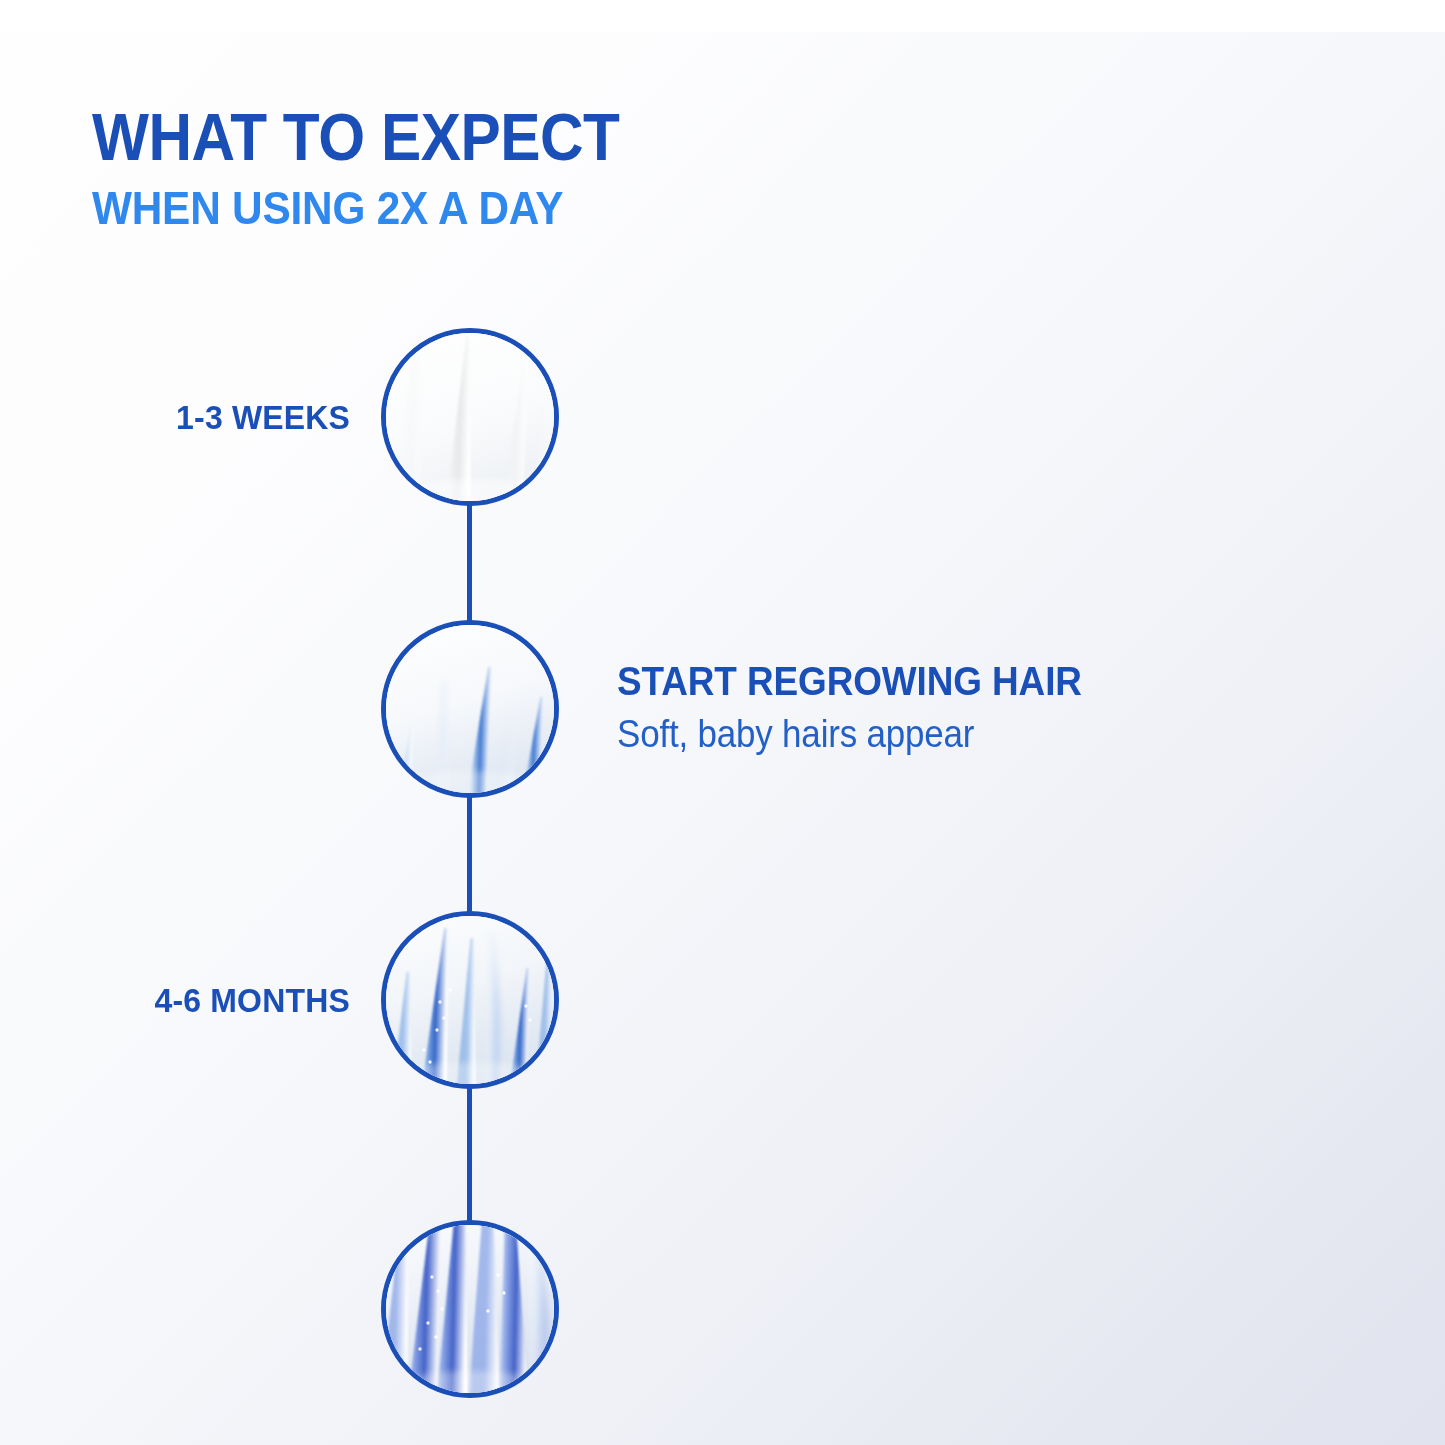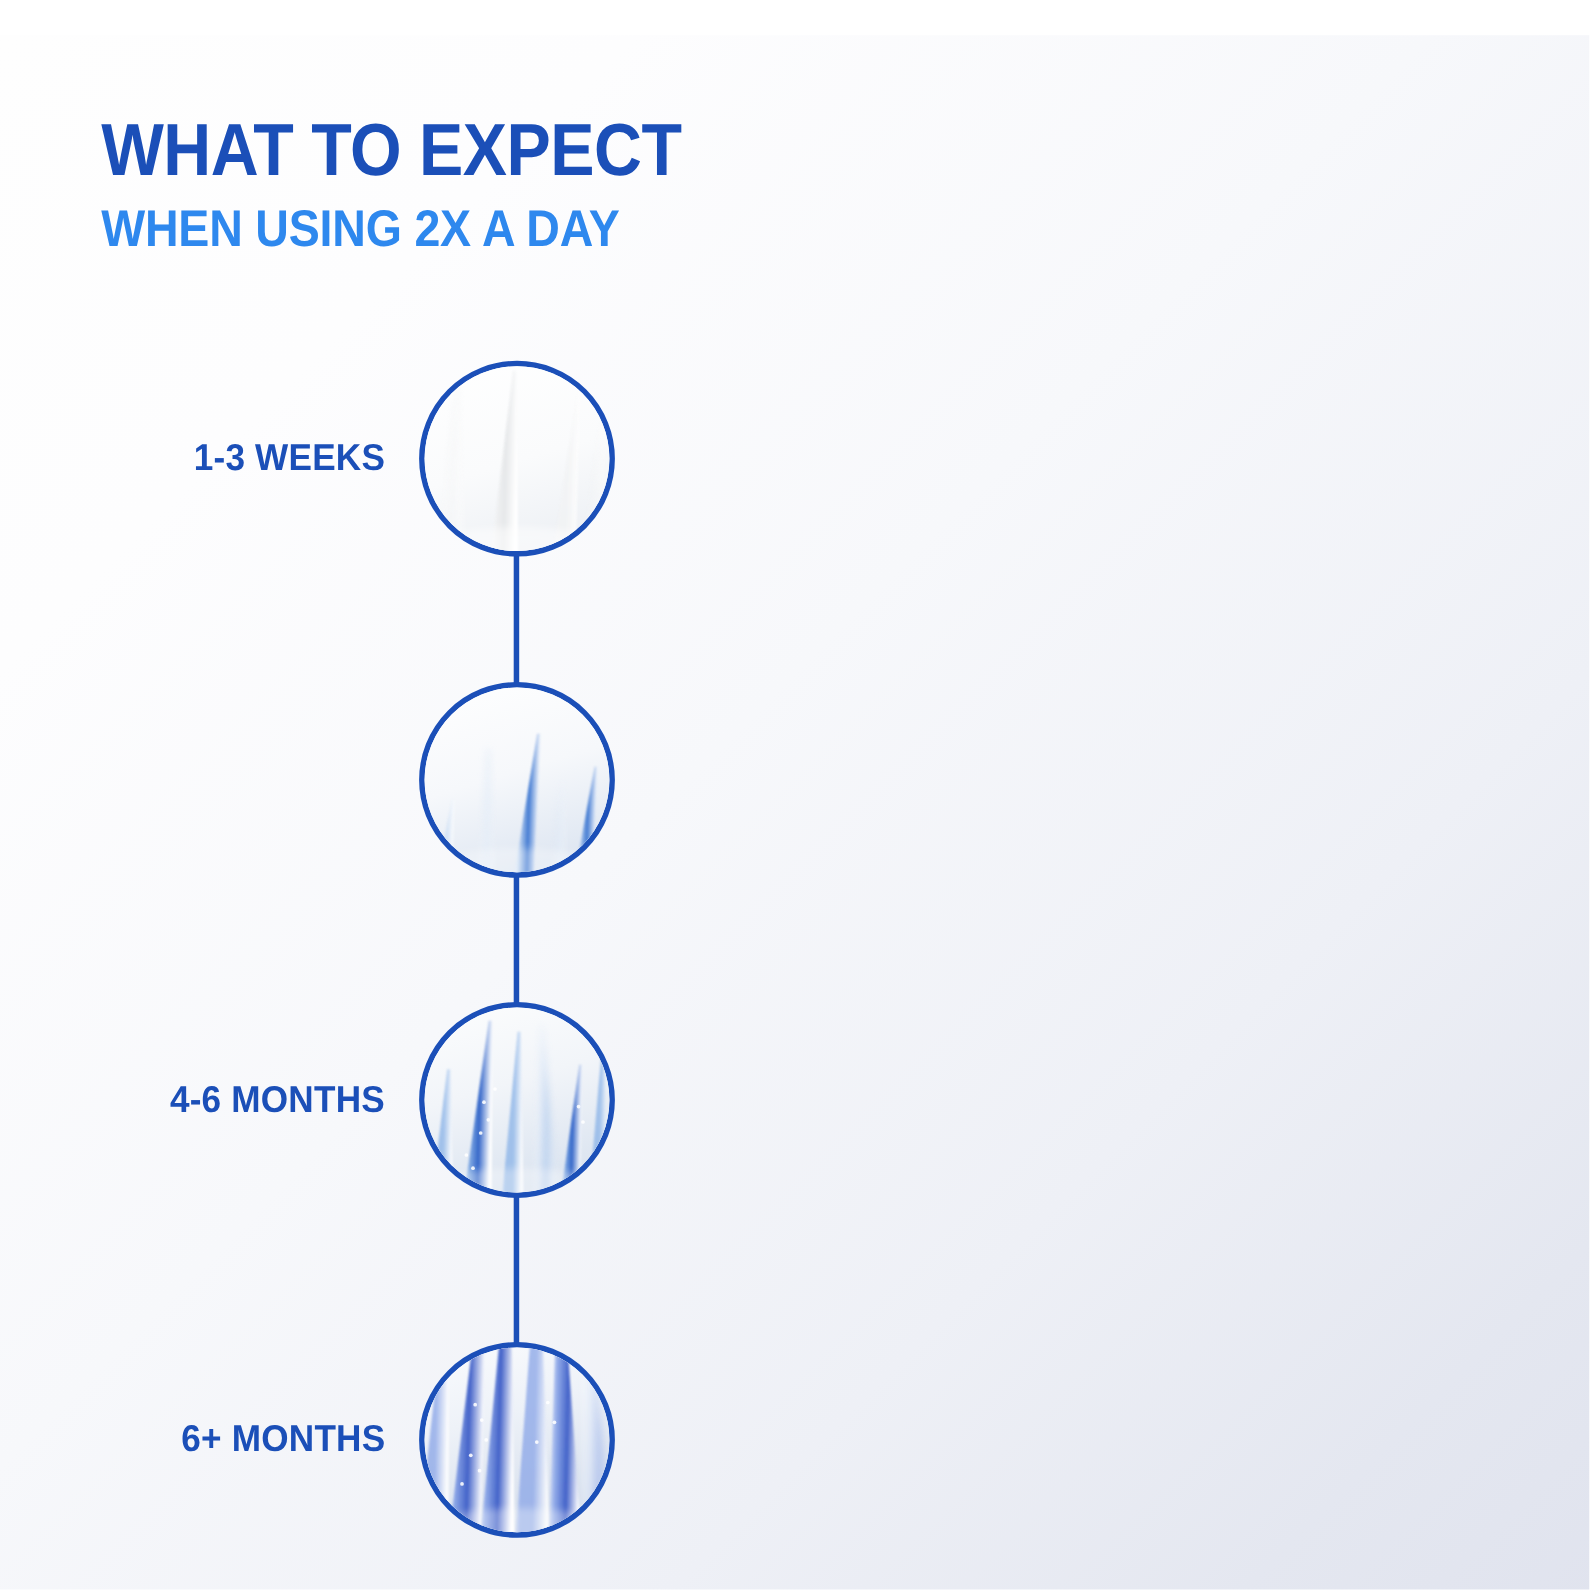--- a/index.html
+++ b/index.html
@@ -247,20 +247,26 @@
               </filter>
             </defs>
             <rect width="182" height="182" fill="url(#bg1)"></rect>
             <path d="M 17 178 L 30.8 108 L 33.2 108 L 31 178 Z" fill="url(#sg1_1)" opacity="0.8" filter="url(#blur1)"></path>
             <path d="M 56 178 L 62.8 62 L 65.2 62 L 68 178 Z" fill="url(#sg1_0)" opacity="0.55" filter="url(#sblur1)"></path>
             <path d="M 87 178 L 108.4 48 L 111.6 48 L 105 178 Z" fill="url(#sg1_2)" opacity="0.97" filter="url(#blur1)"></path>
             <path d="M 142 178 L 160.6 78 L 163.4 78 L 158 178 Z" fill="url(#sg1_2)" opacity="0.97" filter="url(#blur1)"></path>
             <path d="M 123 178 L 131 92 L 133 92 L 133 178 Z" fill="url(#sg1_0)" opacity="0.55" filter="url(#sblur1)"></path>
             <ellipse cx="91" cy="178" rx="95" ry="26" fill="#ffffff" opacity="0.3" filter="url(#sblur1)"></ellipse>
           </svg>
+        </div>
+        <div class="copy">
+          <div class="copy-head">START REGROWING HAIR</div>
+          <div class="copy-body">
+            <span class="bodyline">Soft, baby hairs appear</span>
+          </div>
         </div>
       </div>
       <div class="row" style="top: 875px; text-decoration: underline;">
         <div class="time-label"><span>4-6 MONTHS</span></div>
         <div class="bubble" style="top: 4px;">
           <svg class="bubble-art" viewBox="0 0 182 182" preserveAspectRatio="xMidYMid slice">
             <defs>
               <linearGradient id="bg2" x1="0" y1="0" x2="0.3" y2="1">
                 <stop offset="0%" stop-color="#fdfefe"></stop>
                 <stop offset="50%" stop-color="#f2f5f9"></stop>
@@ -304,21 +310,20 @@
             <circle cx="70" cy="80" r="1.7" fill="#ffffff" opacity="0.88"></circle>
             <circle cx="146" cy="96" r="1.7" fill="#ffffff" opacity="0.88"></circle>
             <circle cx="150" cy="110" r="1.7" fill="#ffffff" opacity="0.88"></circle>
             <circle cx="44" cy="140" r="1.7" fill="#ffffff" opacity="0.88"></circle>
             <circle cx="50" cy="152" r="1.7" fill="#ffffff" opacity="0.88"></circle>
             <ellipse cx="91" cy="178" rx="95" ry="26" fill="#ffffff" opacity="0.3" filter="url(#sblur2)"></ellipse>
           </svg>
         </div>
       </div>
       <div class="row" style="top: 1184px;">
-        <div class="time-label"><span>6+ MONTHS</span></div>
         <div class="bubble" style="top: 4px;">
           <svg class="bubble-art" viewBox="0 0 182 182" preserveAspectRatio="xMidYMid slice">
             <defs>
               <linearGradient id="bg3" x1="0" y1="0" x2="0.3" y2="1">
                 <stop offset="0%" stop-color="#fbfcfe"></stop>
                 <stop offset="45%" stop-color="#eef2f8"></stop>
                 <stop offset="100%" stop-color="#d5deec"></stop>
               </linearGradient>
               <linearGradient id="sg3_0" x1="0" y1="0" x2="1" y2="0.15">
                 <stop offset="0%" stop-color="#ffffff"></stop>

